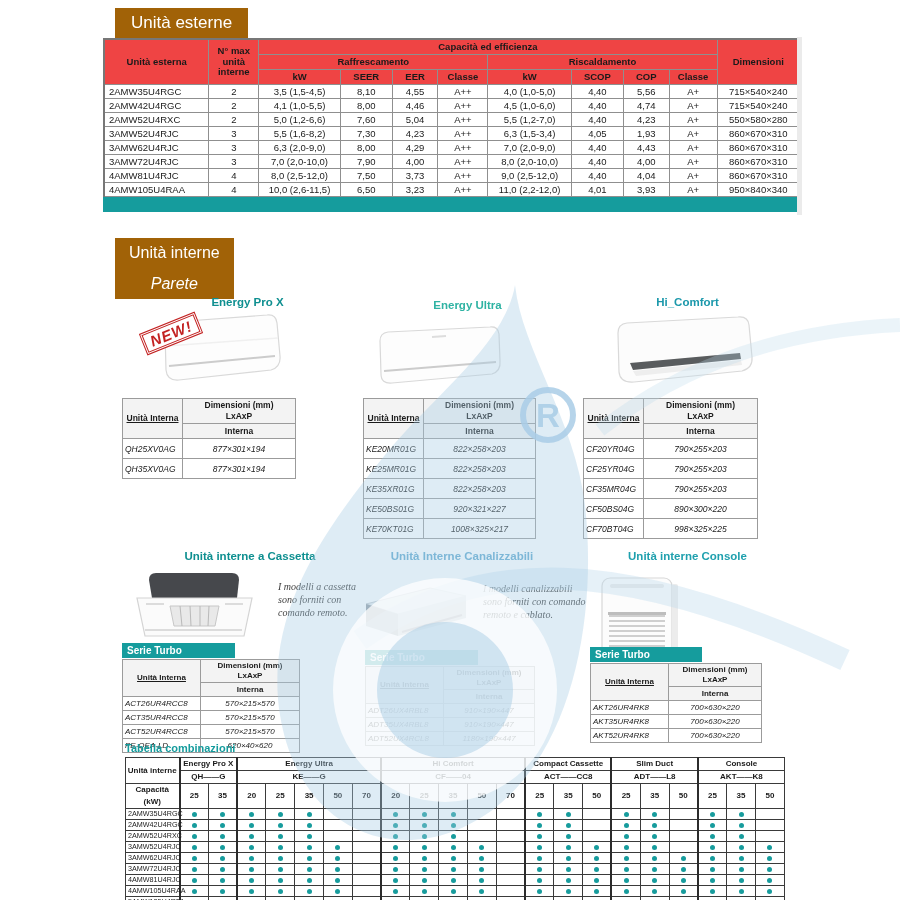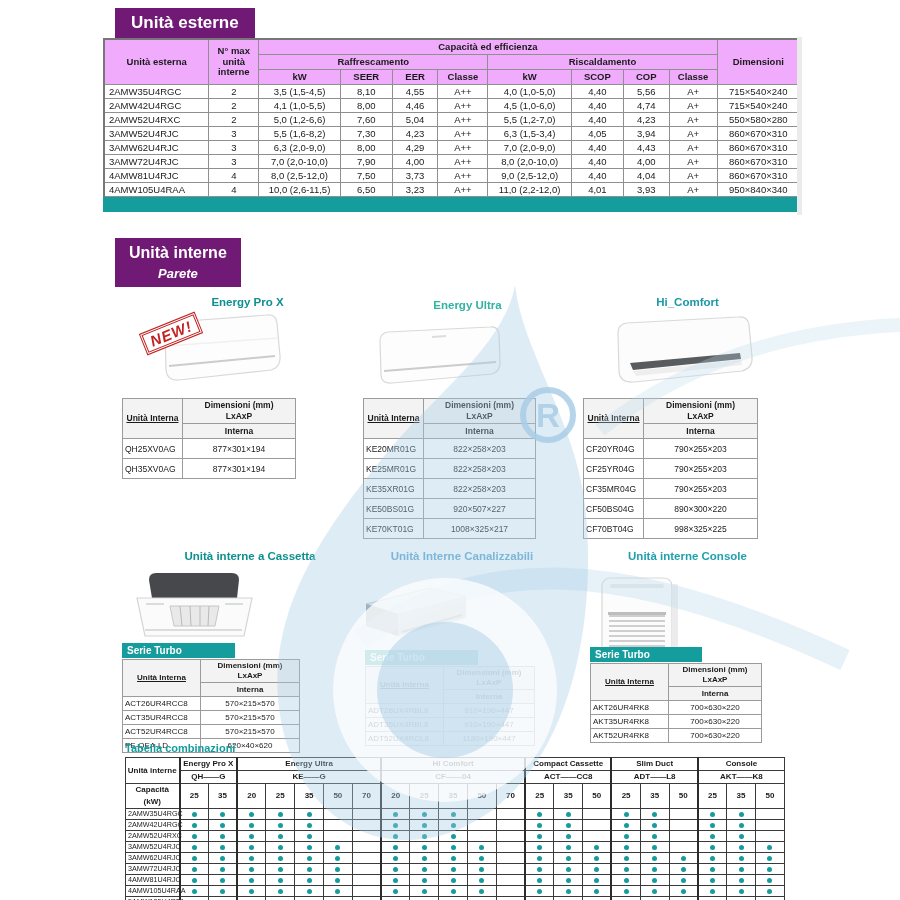--- a/index.html
+++ b/index.html
@@ -1,37 +1,37 @@
 <!DOCTYPE html>
 <html><head>
 <meta charset="utf-8">
 <style>
   html,body{margin:0;padding:0;background:#fff;}
   .page{position:relative;width:900px;height:900px;background:#fff;overflow:hidden;
         font-family:"Liberation Sans",sans-serif;color:#1a1a1a;}
-  .tbox{position:absolute;background:#701a75;color:#fff;font-weight:bold;z-index:2;}
+  .tbox{position:absolute;background:#a16207;color:#fff;font-weight:normal;z-index:2;}
   #box-esterne{left:115px;top:8px;font-size:17px;padding:5px 16px;}
   #box-interne{left:115px;top:238px;text-align:center;padding:6px 14px;}
   #box-interne .l1{font-size:16px;display:block;}
-  #box-interne .l2{font-size:13px;font-style:italic;display:block;margin-top:4px;}
+  #box-interne .l2{font-size:16px;font-style:italic;display:block;margin-top:13px;}
   .teal-bar{position:absolute;left:103px;top:197px;width:698px;height:15px;background:#159c9d;}
   .edge-strip{position:absolute;left:797px;top:37px;width:5px;height:178px;background:#ebebeb;}
 
   table{border-collapse:collapse;}
   #outdoor-table{position:absolute;left:103px;top:38px;width:698px;font-size:9.5px;border:2px solid #777;}
-  #outdoor-table th{background:#f0abfc;font-weight:bold;font-size:9.5px;border:1px solid #8f8f8f;
+  #outdoor-table th{background:#ef4444;font-weight:bold;font-size:9.5px;border:1px solid #8f8f8f;
                     padding:0;line-height:1.15;height:14px;}
   #outdoor-table td{border:1px solid #8f8f8f;text-align:center;height:13px;padding:0;
                     background:#fff;line-height:12px;}
   #outdoor-table td.model{text-align:left;padding-left:4px;}
 
   .spec-table{position:absolute;border:1px solid #9b9b9b;font-size:8.5px;}
   .spec-table th{background:#f3f3f3;border:1px solid #9b9b9b;font-size:8.5px;font-weight:bold;
                  line-height:1.25;padding:1px 2px;}
-  .spec-table td{background:#fff;border:1px solid #9b9b9b;text-align:center;height:19px;padding:0 2px;}
+  .spec-table td{background:#fff;border:1px solid #9b9b9b;text-align:center;height:19px;padding:0 2px;font-style:italic;}
   .spec-table td.model{text-align:left;}
   .spec-table .unitcol{width:55px;text-decoration:underline;}
   .spec-table.small td{height:13px;font-size:8px;margin-top:29px;}
   .spec-table.small th{font-size:8px;}
   .spec-table.small .unitcol{width:73px;}
 
   .ptitle{position:absolute;font-weight:bold;font-size:11.5px;text-align:center;z-index:2;}
   .desc{position:absolute;font-family:"Liberation Serif",serif;font-style:italic;font-size:10px;
         color:#3d3d3d;line-height:1.3;z-index:2;}
   .serie{position:absolute;background:#159c9d;color:#fff;font-weight:bold;font-size:10px;
@@ -138,21 +138,21 @@
         </tr>
         <tr>
           <td class="model">3AMW52U4RJC</td>
           <td>3</td>
           <td>5,5 (1,6-8,2)</td>
           <td>7,30</td>
           <td>4,23</td>
           <td>A++</td>
           <td>6,3 (1,5-3,4)</td>
           <td>4,05</td>
-          <td>3,94</td>
+          <td>1,93</td>
           <td>A+</td>
           <td>860×670×310</td>
         </tr>
         <tr>
           <td class="model">3AMW62U4RJC</td>
           <td>3</td>
           <td>6,3 (2,0-9,0)</td>
           <td>8,00</td>
           <td>4,29</td>
           <td>A++</td>
@@ -293,21 +293,21 @@
         <tr>
           <td class="model">KE25MR01G</td>
           <td>822×258×203</td>
         </tr>
         <tr>
           <td class="model">KE35XR01G</td>
           <td>822×258×203</td>
         </tr>
         <tr>
           <td class="model">KE50BS01G</td>
-          <td>920×507×227</td>
+          <td>920×321×227</td>
         </tr>
         <tr>
           <td class="model">KE70KT01G</td>
           <td>1008×325×217</td>
         </tr>
       </tbody>
   </table>
 
   <table class="spec-table" style="left:583px;top:398px;width:175px">
     <thead>
@@ -350,27 +350,29 @@
   <div class="ptitle" style="left:357px;top:550px;width:210px;color:#63aacf">Unità Interne Canalizzabili</div>
   <div class="ptitle" style="left:585px;top:550px;width:205px;color:#1fa0ae">Unità interne Console</div>
 
   <svg class="pimg" style="left:132px;top:568px" width="125" height="74" viewBox="0 0 125 74">
     <path d="M24 5 L100 5 Q107 5 107 12 L105 30 L20 30 L17 12 Q17 5 24 5 Z" fill="#46484c"></path>
     <path d="M5 30 L120 30 L112 68 L13 68 Z" fill="#fbfbfb" stroke="#d4d4d4" stroke-width="1.2"></path>
     <path d="M38 38 L87 38 L83 58 L42 58 Z" fill="#e9e9e9" stroke="#c7c7c7"></path>
     <path d="M48 38 L50 58 M58 38 L59 58 M68 38 L68 58 M77 38 L76 58" stroke="#b9b9b9" stroke-width="1"></path>
     <path d="M14 36 L32 36 M93 36 L111 36 M13 62 L110 62" stroke="#dcdcdc" stroke-width="2"></path>
   </svg>
+  <div class="desc" style="left:278px;top:580px;width:92px">I modelli a cassetta sono forniti con comando remoto.</div>
 
   <svg class="pimg" style="left:358px;top:586px" width="115" height="55" viewBox="0 0 115 55">
     <path d="M8 18 L72 2 L108 10 L40 28 Z" fill="#e9edf0" stroke="#c8cdd2" stroke-width="1"></path>
     <path d="M8 18 L40 28 L40 50 L8 40 Z" fill="#9aa2aa"></path>
     <path d="M40 28 L108 10 L108 32 L40 50 Z" fill="#c3c9cf"></path>
     <path d="M44 46 L104 29" stroke="#858c93" stroke-width="2" fill="none"></path>
   </svg>
+  <div class="desc" style="left:483px;top:582px;width:105px">I modelli canalizzabili sono forniti con comando remoto e cablato.</div>
 
   <svg class="pimg" style="left:596px;top:570px" width="88" height="96" viewBox="0 0 88 96">
     <rect x="6" y="8" width="70" height="78" rx="8" fill="#fcfcfc" stroke="#d8d8d8" stroke-width="1.2"></rect>
     <rect x="76" y="14" width="6" height="66" rx="2" fill="#ececec"></rect>
     <rect x="14" y="14" width="54" height="4" rx="2" fill="#e8e8e8"></rect>
     <g stroke="#cfcfcf" stroke-width="2">
       <path d="M13 46 L69 46 M13 51 L69 51 M13 56 L69 56 M13 61 L69 61 M13 66 L69 66 M13 71 L69 71 M13 76 L69 76"></path>
     </g>
     <rect x="12" y="42" width="58" height="3" fill="#bdbdbd"></rect>
     <rect x="10" y="86" width="62" height="4" rx="2" fill="#e5e5e5"></rect>

